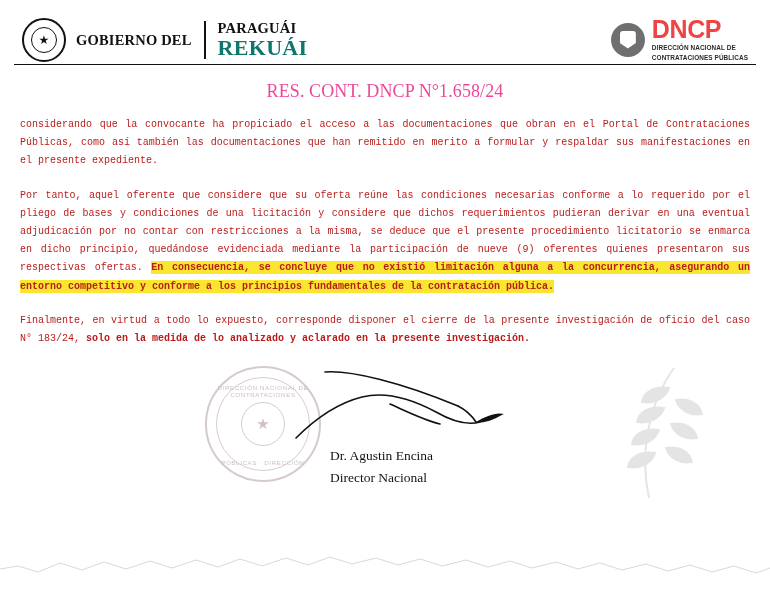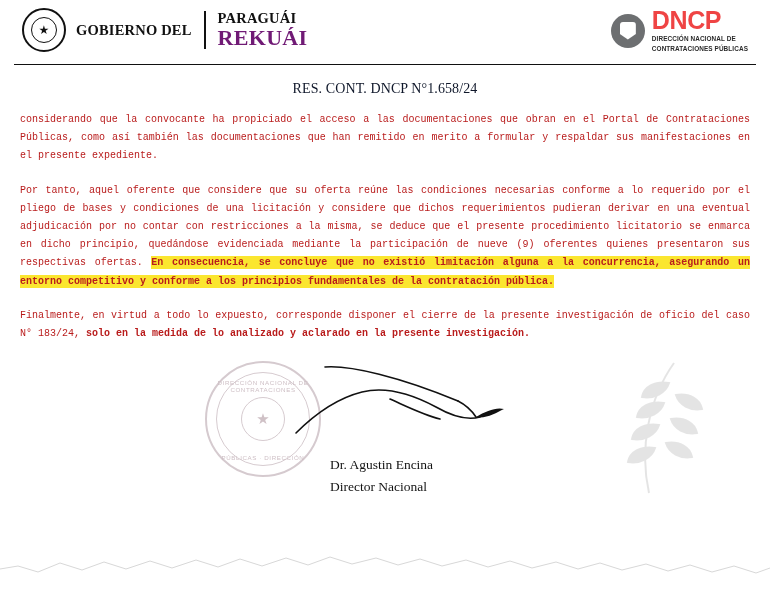--- a/index.html
+++ b/index.html
@@ -18,21 +18,21 @@
     overflow: hidden;
   }
 
   
   .header {
     position: relative;
     height: 62px;
     padding: 8px 22px 0 22px;
     box-sizing: border-box;
     display: flex;
-    align-items: flex-start;
+    align-items: flex-end;
     justify-content: space-between;
   }
   .gov-block {
     display: flex;
     align-items: center;
     gap: 10px;
   }
   .gov-seal {
     width: 40px;
     height: 40px;
@@ -99,21 +99,21 @@
   .gov-right .r1 {
     font-size: 14.5px;
     font-weight: bold;
     letter-spacing: 0.2px;
     color: #111;
   }
   .gov-right .r2 {
     font-size: 22px;
     font-weight: bold;
     letter-spacing: 0.3px;
-    color: #701a75;
+    color: #0f766e;
     margin-top: 1px;
   }
 
   .dncp-block {
     display: flex;
     align-items: center;
     gap: 7px;
   }
   .dncp-logo-mark {
     width: 34px;
@@ -161,22 +161,22 @@
   }
 
   
   .doc {
     padding: 10px 20px 0 20px;
     box-sizing: border-box;
   }
   .res-line {
     text-align: center;
     font-family: "Liberation Serif", serif;
-    font-size: 14px;
-    color: #0f172a;
+    font-size: 18px;
+    color: #ec4899;
     margin: 6px 0 14px 0;
     letter-spacing: 0.1px;
   }
   p.para {
     font-family: Liberation Mono, monospace;
     font-size: 10px;
     line-height: 1.82;
     color: #b91c1c;
     margin: 0 0 16px 0;
     text-align: justify;
@@ -253,21 +253,21 @@
   .stamp .txt-bottom { bottom: 14px; }
 
   .signature-svg {
     position: absolute;
     left: 290px;
     top: 0px;
   }
   .sig-name {
     position: absolute;
     left: 330px;
-    top: 95px;
+    top: 81px;
     font-family: "Liberation Serif", serif;
     font-size: 13.5px;
     color: #121212;
     line-height: 1.6;
   }
   .sig-name .nm { display: block; }
   .watermark {
     position: absolute;
     right: 46px;
     top: -6px;

